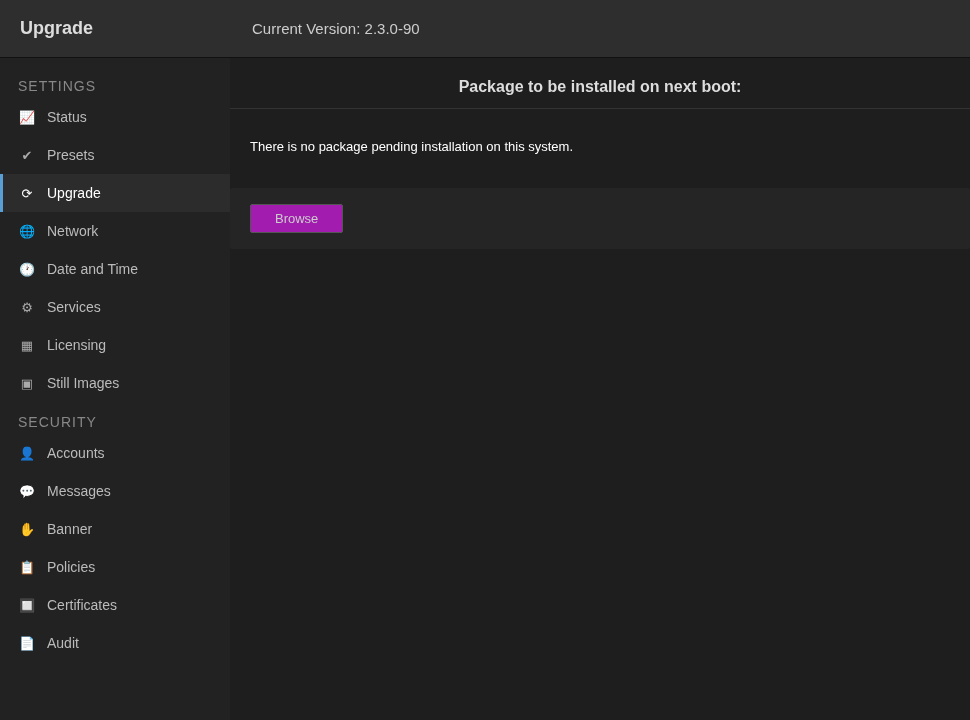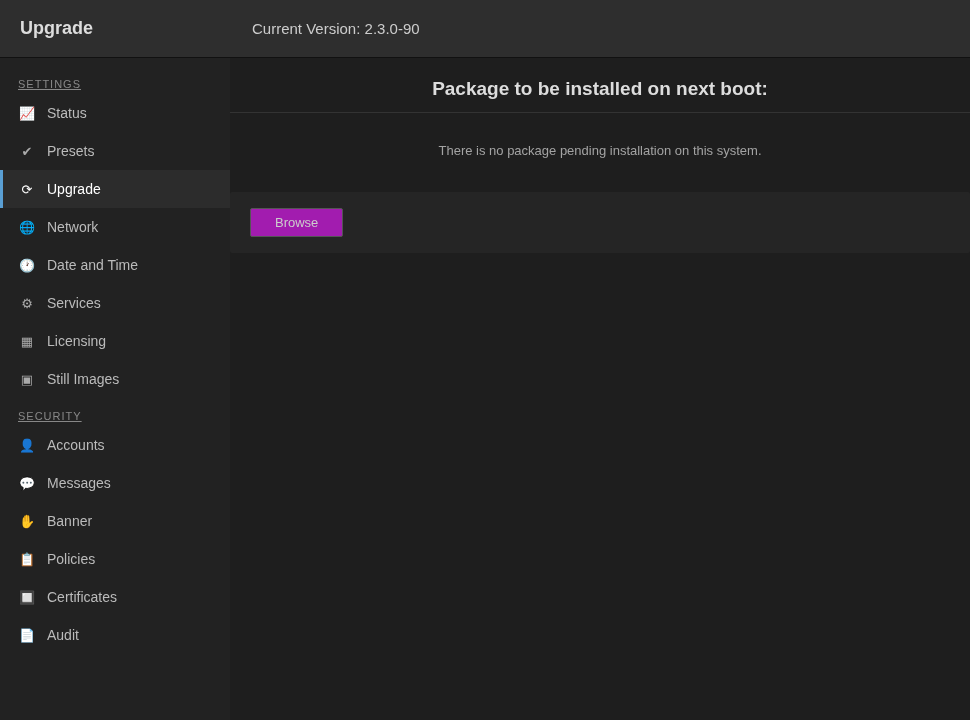--- a/index.html
+++ b/index.html
@@ -41,26 +41,25 @@
 
     
     #sidebar {
       width: 230px;
       background: #222;
       flex-shrink: 0;
       overflow-y: auto;
       padding-top: 8px;
     }
     .section-label {
-      font-size: 11px;
+      font-size: 14px;
       color: #888;
       letter-spacing: 1px;
       padding: 12px 18px 4px 18px;
       text-transform: uppercase;
-      text-decoration: underline;
     }
     .sidebar-item {
       display: flex;
       align-items: center;
       padding: 9px 14px;
       cursor: pointer;
       color: #bbb;
       font-size: 14px;
       border-left: 3px solid transparent;
     }
@@ -90,31 +89,31 @@
       background: #1e1e1e;
       padding: 0;
       overflow-y: auto;
     }
 
     .package-section {
       background: #1e1e1e;
     }
 
     .package-title {
-      font-size: 19px;
+      font-size: 16px;
       font-weight: bold;
       color: #ddd;
       text-align: center;
       padding: 20px 0 12px 0;
       border-bottom: 1px solid #333;
     }
 
     .package-message {
-      text-align: center;
-      color: #a3a3a3;
+      text-align: left;
+      color: #ffffff;
       font-size: 13px;
       padding: 30px 20px;
     }
 
     .browse-bar {
       background: #252525;
       padding: 16px 20px;
       margin-top: 4px;
       border-radius: 2px;
     }

